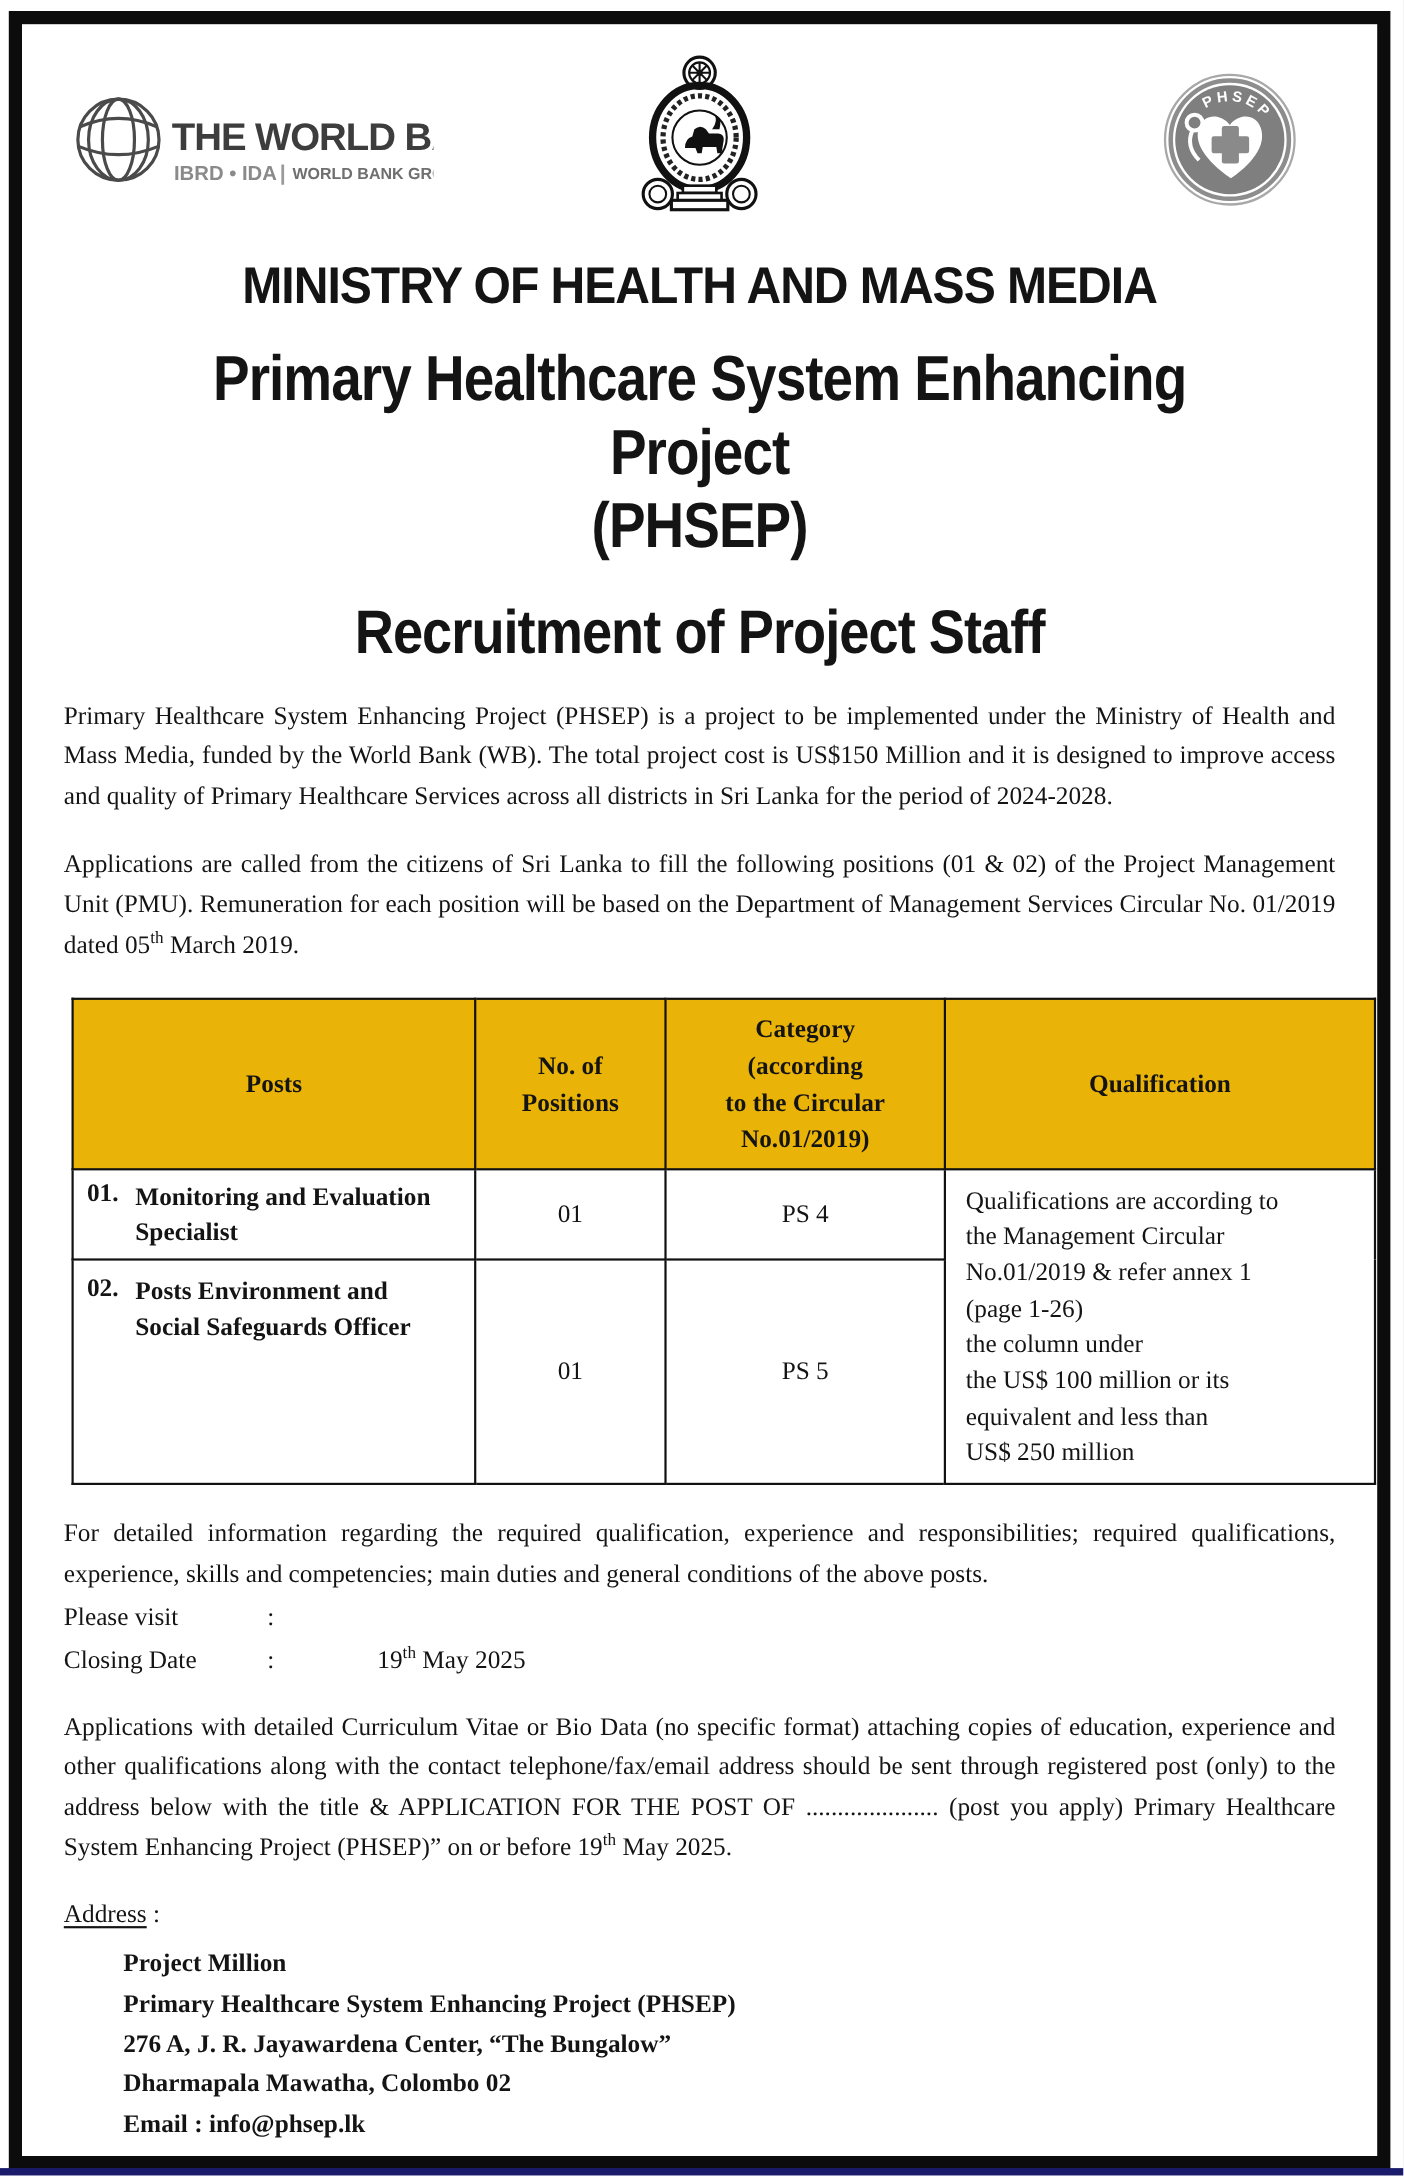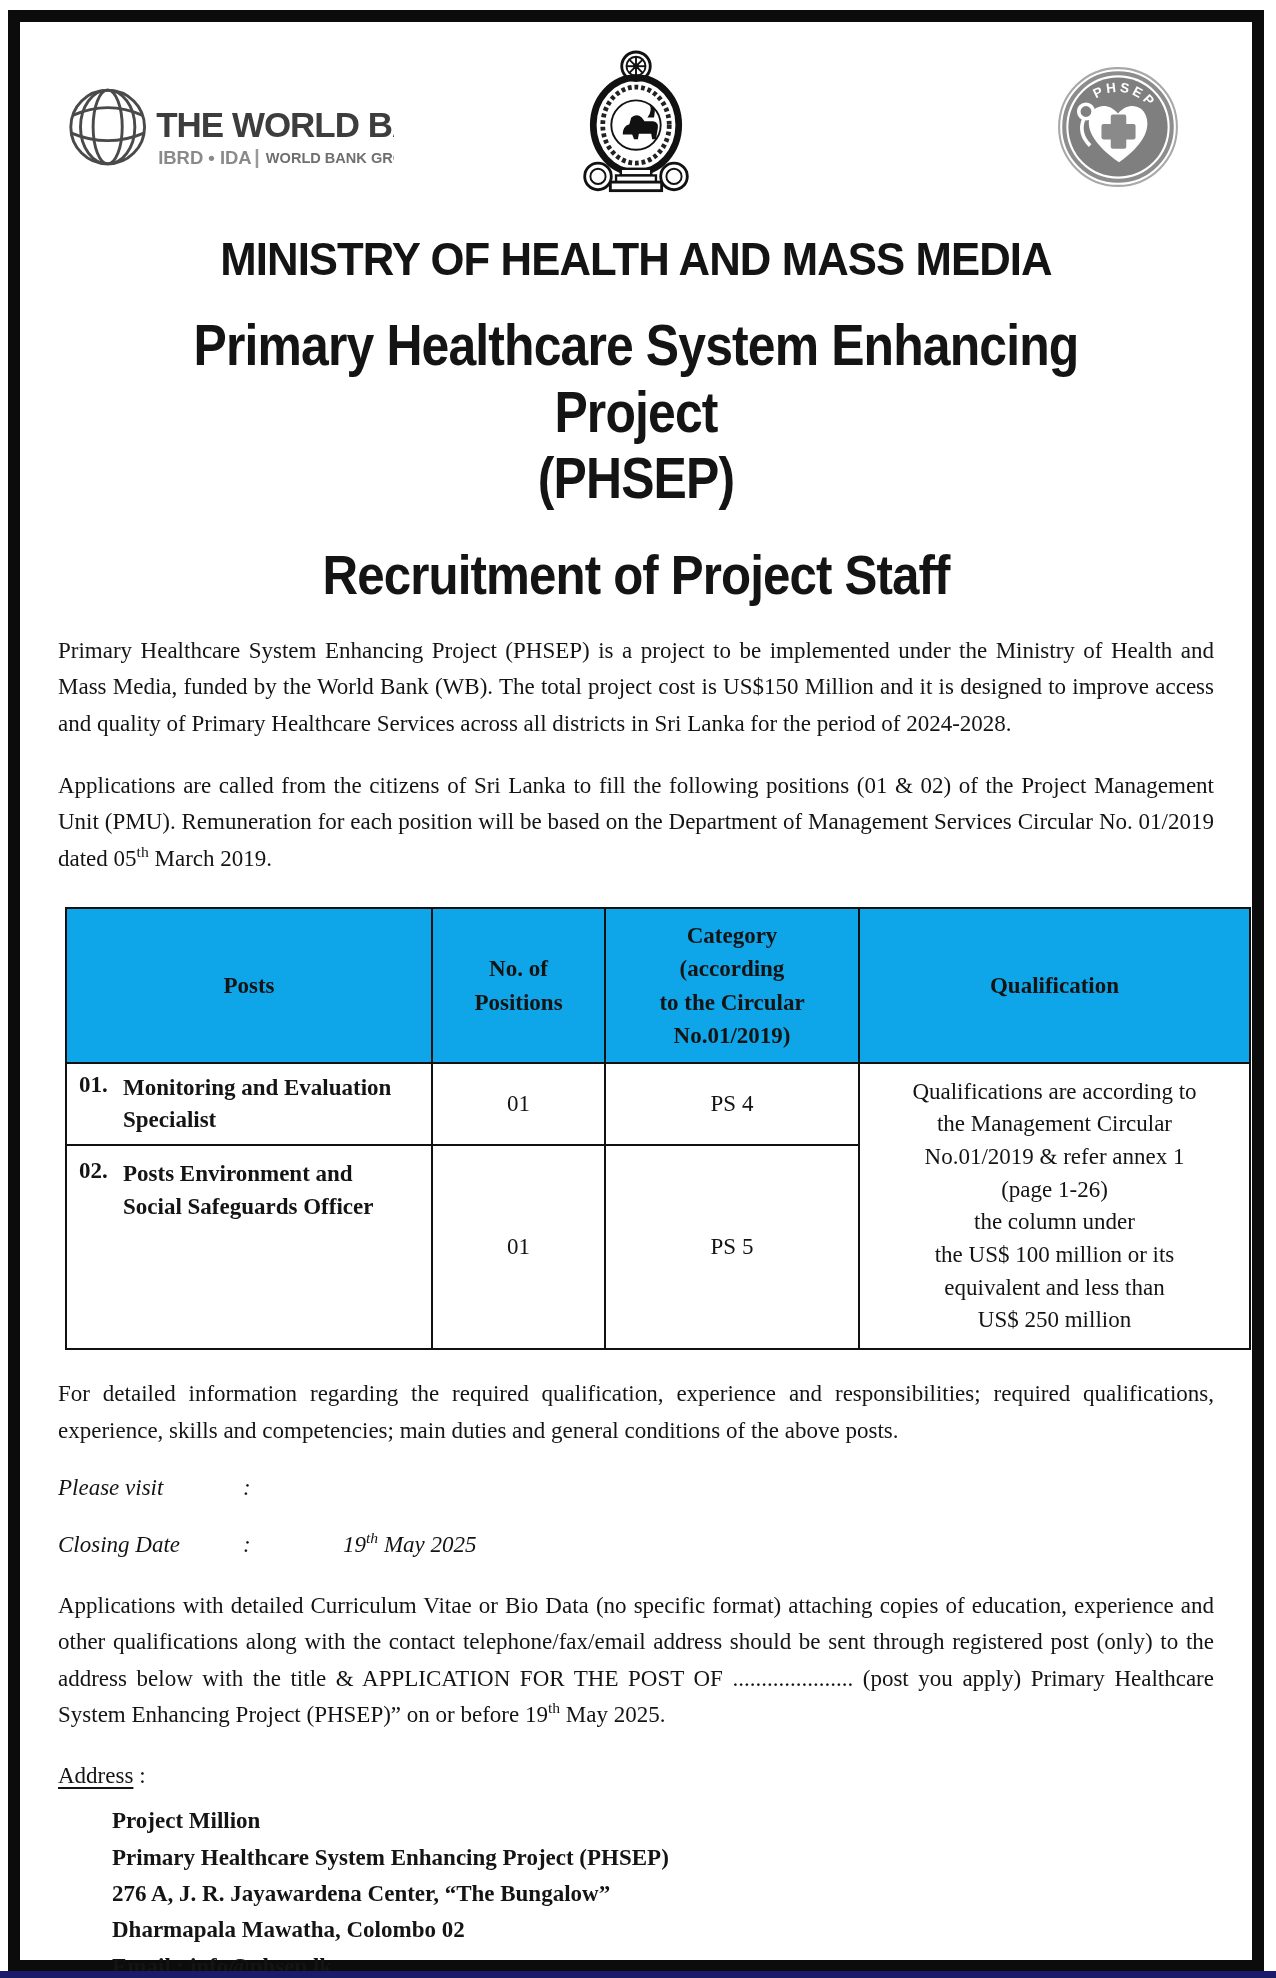--- a/index.html
+++ b/index.html
@@ -90,21 +90,21 @@
     border-collapse:collapse;
     margin:30px 0 0 27px;
     width:1184px;
     table-layout:fixed;
   }
   table.posts th, table.posts td {
     border:2.5px solid #111;
     font-size:23px;
   }
   table.posts th {
-    background:#0ea5e9;
+    background:#eab308;
     font-weight:bold;
     text-align:center;
     vertical-align:middle;
     white-space:pre-line;
     height:155px;
     line-height:1.45;
     padding:6px 16px;
   }
   col.c-posts { width:366px; }
   col.c-num   { width:173px; }
@@ -116,34 +116,32 @@
     padding:8px 6px 8px 12px;
   }
   tr.row2 td.post-cell { vertical-align:top; padding-top:12px; }
   .post-flex { display:flex; }
   .post-flex .pnum { width:44px; flex:0 0 44px; }
   .post-flex .ptext { flex:1; line-height:1.4; padding-right:30px; }
   td.center-cell { text-align:center; vertical-align:middle; }
   tr.row1 { height:64px; }
   tr.row2 { height:204px; }
   td.qual-cell {
-    text-align:center;
     vertical-align:middle;
     white-space:pre-line;
     line-height:1.42;
-    padding:6px 7px;
+    padding:6px 18px;
   }
 
   
   .detail-row {
     display:flex;
-    margin:22px 20px 0 20px;
+    margin:4px 20px 0 20px;
     font-size:23px;
     line-height:1.5;
-    font-style:italic;
   }
   .detail-row .dlabel { width:185px; flex:0 0 185px; }
   .detail-row .dcolon { width:100px; flex:0 0 100px; }
   .detail-row .dvalue { flex:1; }
 
   
   .address-heading { margin:30px 20px 0 20px; font-size:23px; }
   .address-heading .addr-word { text-decoration:underline; text-underline-offset:4px; }
   .address-block { margin:14px 20px 0 74px; font-size:23px; font-weight:bold; line-height:1.58; }
 </style>

